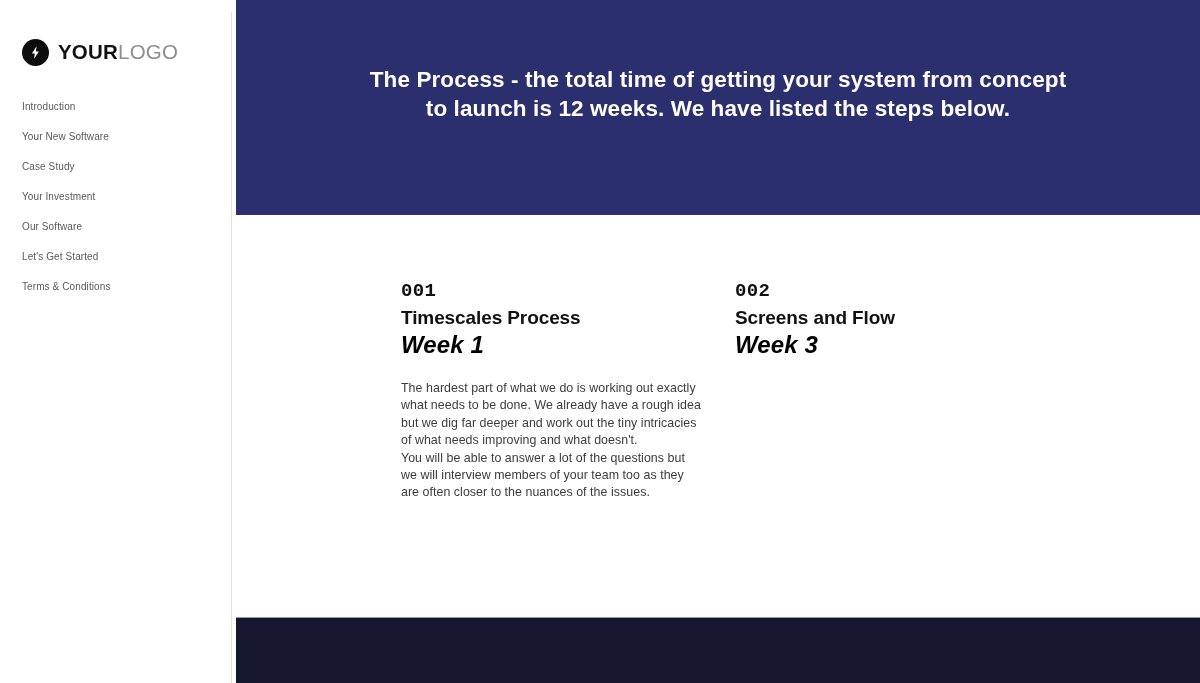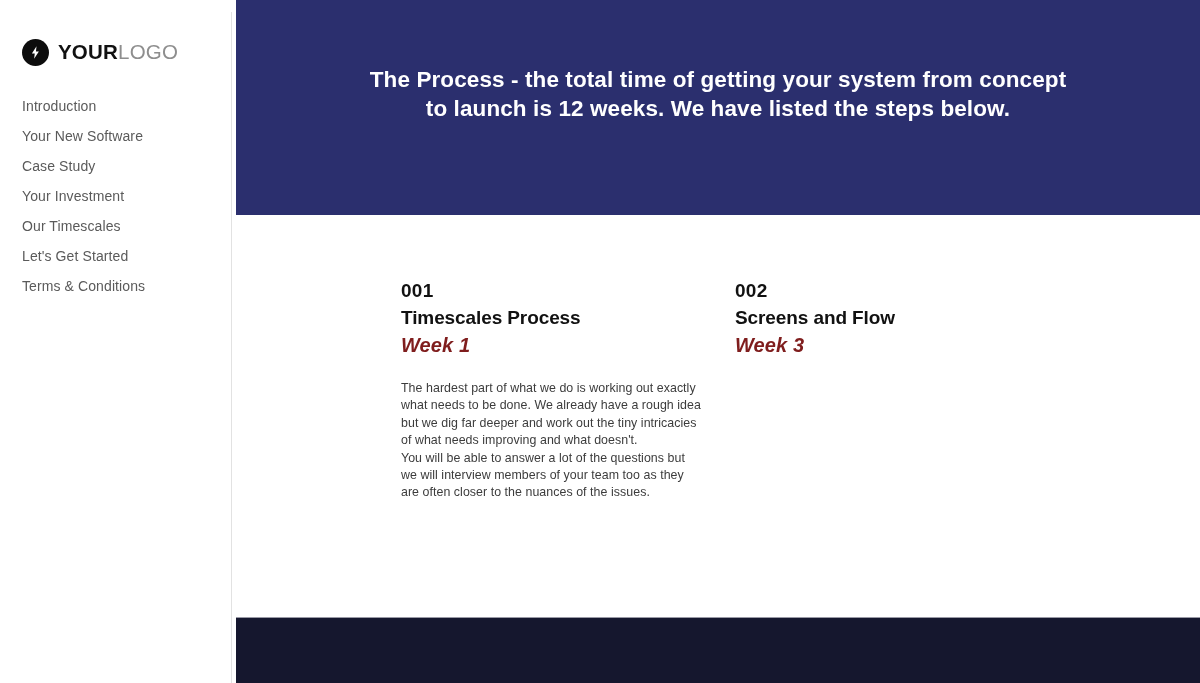--- a/index.html
+++ b/index.html
@@ -71,21 +71,21 @@
     left: 0;
     top: 79px;
     width: 232px;
   }
 
   .nav-item {
     height: 30px;
     display: flex;
     align-items: center;
     padding-left: 22px;
-    font-size: 14px;
+    font-size: 10px;
     color: #5a5a5a;
     letter-spacing: 0.1px;
     white-space: nowrap;
     cursor: pointer;
   }
   .nav-item.active {
     background: #dcdfea;
     color: #2c2c3e;
   }
 
@@ -142,35 +142,36 @@
   .step {
     width: 300px;
   }
 
   .step-number {
     font-size: 19px;
     font-weight: 700;
     color: #111111;
     letter-spacing: 0.3px;
     line-height: 26px;
+    font-family: Liberation Mono, monospace;
   }
 
   .step-title {
     font-size: 19px;
     font-weight: 700;
     color: #111111;
     letter-spacing: -0.1px;
     line-height: 28px;
   }
 
   .step-week {
-    font-size: 20px;
+    font-size: 24px;
     font-weight: 700;
     font-style: italic;
-    color: #7f1d1d;
+    color: #000000;
     letter-spacing: 0.1px;
     line-height: 26px;
   }
 
   .step-body {
     margin-top: 22px;
   }
 
   .step-para {
     font-size: 12.4px;
@@ -216,21 +217,21 @@
       <div class="nav-item">
         <span>Your New Software</span>
       </div>
       <div class="nav-item">
         <span>Case Study</span>
       </div>
       <div class="nav-item">
         <span>Your Investment</span>
       </div>
       <div class="nav-item">
-        <span>Our Timescales</span>
+        <span>Our Software</span>
       </div>
       <div class="nav-item">
         <span>Let's Get Started</span>
       </div>
       <div class="nav-item">
         <span>Terms &amp; Conditions</span>
       </div>
     </nav>
 
   </aside>

